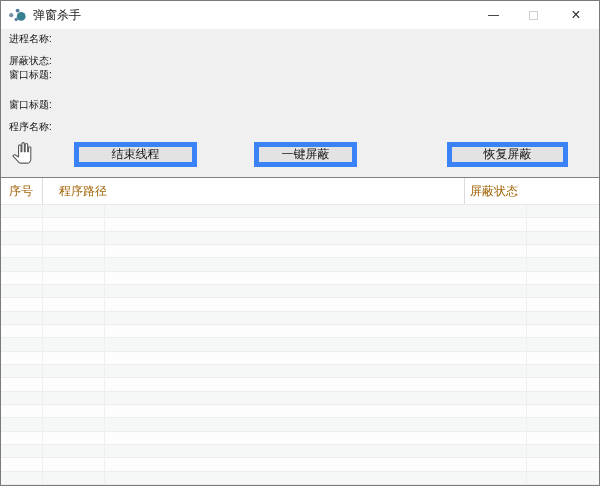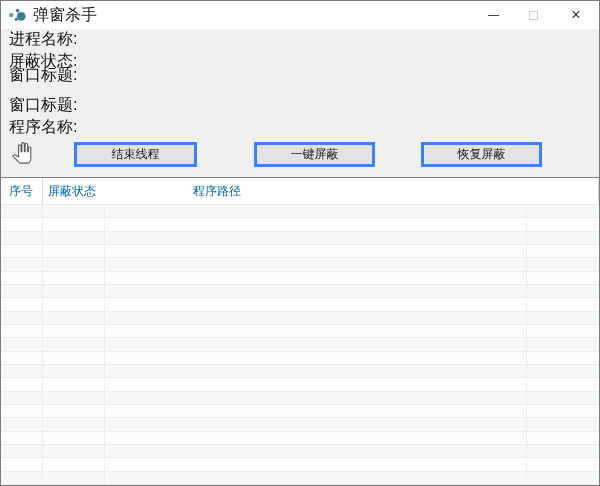--- a/index.html
+++ b/index.html
@@ -6,43 +6,43 @@
   .window{
     position:relative;width:600px;height:486px;box-sizing:border-box;
     border:1px solid #7a7a7a;background:#f0f0f0;overflow:hidden;
     font-family:"Liberation Sans","DejaVu Sans",sans-serif;
     -webkit-font-smoothing:antialiased;
   }
   
   .titlebar{position:absolute;left:0;top:0;width:100%;height:28px;background:#ffffff;
     display:flex;align-items:center;}
   .app-icon{margin-left:7px;width:20px;height:18px;flex:0 0 auto;}
-  .title-text{margin-left:5px;font-size:16px;color:#1a1a1a;}
+  .title-text{margin-left:5px;font-size:12px;color:#1a1a1a;}
   .cap-group{margin-left:auto;display:flex;height:28px;}
   .cap-btn{width:40px;height:28px;display:flex;align-items:center;justify-content:center;}
   .cap-btn.close{width:46px;}
   .min-line{width:11px;height:1px;background:#474747;}
   .max-square{width:9px;height:9px;border:1px solid #cfcfcf;box-sizing:border-box;background:#fff;}
   .close-glyph{font-size:16px;color:#2f2f2f;line-height:1;}
   
-  .info-label{position:absolute;left:8px;font-size:16px;color:#141414;height:15px;line-height:15px;}
+  .info-label{position:absolute;left:8px;font-size:10px;color:#141414;height:15px;line-height:15px;}
   
   .hand-wrap{position:absolute;left:9px;top:140px;width:26px;height:28px;}
-  .btn{position:absolute;top:141px;height:25px;background:#e3e3e3;border:3px solid #3b82f6;
+  .btn{position:absolute;top:141px;height:25px;background:#e3e3e3;border:5px solid #3b82f6;
     box-sizing:border-box;font-size:12px;color:#141414;display:flex;align-items:center;
     justify-content:center;padding:0;cursor:default;font-family:inherit;}
   .btn-end{left:73px;width:123px;}
-  .btn-block{left:253px;width:121px;}
-  .btn-restore{left:420px;width:121px;}
+  .btn-block{left:253px;width:103px;}
+  .btn-restore{left:446px;width:121px;}
   
   .table{position:absolute;left:0;top:176px;width:598px;height:308px;background:#ffffff;
     border-top:1px solid #7f7f7f;box-sizing:content-box;}
   .thead{display:flex;height:27px;background:#ffffff;border-bottom:1px solid #e8e8e8;box-sizing:border-box;}
   .th{box-sizing:border-box;border-right:1px solid #dcdcdc;display:flex;align-items:center;
-    font-size:12px;color:#0369a1;overflow:hidden;white-space:nowrap;}
+    font-size:12px;color:#a16207;overflow:hidden;white-space:nowrap;}
   .th-index{width:42px;padding-left:8px;}
   .th-name{width:62px;padding-left:8px;}
   .th-path{width:422px;padding-left:16px;}
   .th-status{flex:1;padding-left:5px;border-right:none;}
   .tbody{position:relative;height:280px;overflow:hidden;}
   .trow{height:13.334px;box-sizing:border-box;border-bottom:1px solid #ededee;background:#fdfdfd;}
   .trow:nth-child(even){background:#f6f7f7;}
   .vline{position:absolute;top:0;bottom:0;width:1px;background:#efefef;}
   .vline-1{left:41px;} .vline-2{left:103px;} .vline-3{left:525px;}
 </style>
@@ -86,22 +86,22 @@
     </svg>
   </div>
 
   <button class="btn btn-end">结束线程</button>
   <button class="btn btn-block">一键屏蔽</button>
   <button class="btn btn-restore">恢复屏蔽</button>
 
   <div class="table">
     <div class="thead">
       <div class="th th-index">序号</div>
+      <div class="th th-path">程序路径</div>
       <div class="th th-status">屏蔽状态</div>
-      <div class="th th-path">程序路径</div>
     </div>
     <div class="tbody">
       <div class="vline vline-1"></div>
       <div class="vline vline-2"></div>
       <div class="vline vline-3"></div>
     <div class="trow"></div>
         <div class="trow"></div>
         <div class="trow"></div>
         <div class="trow"></div>
         <div class="trow"></div>

